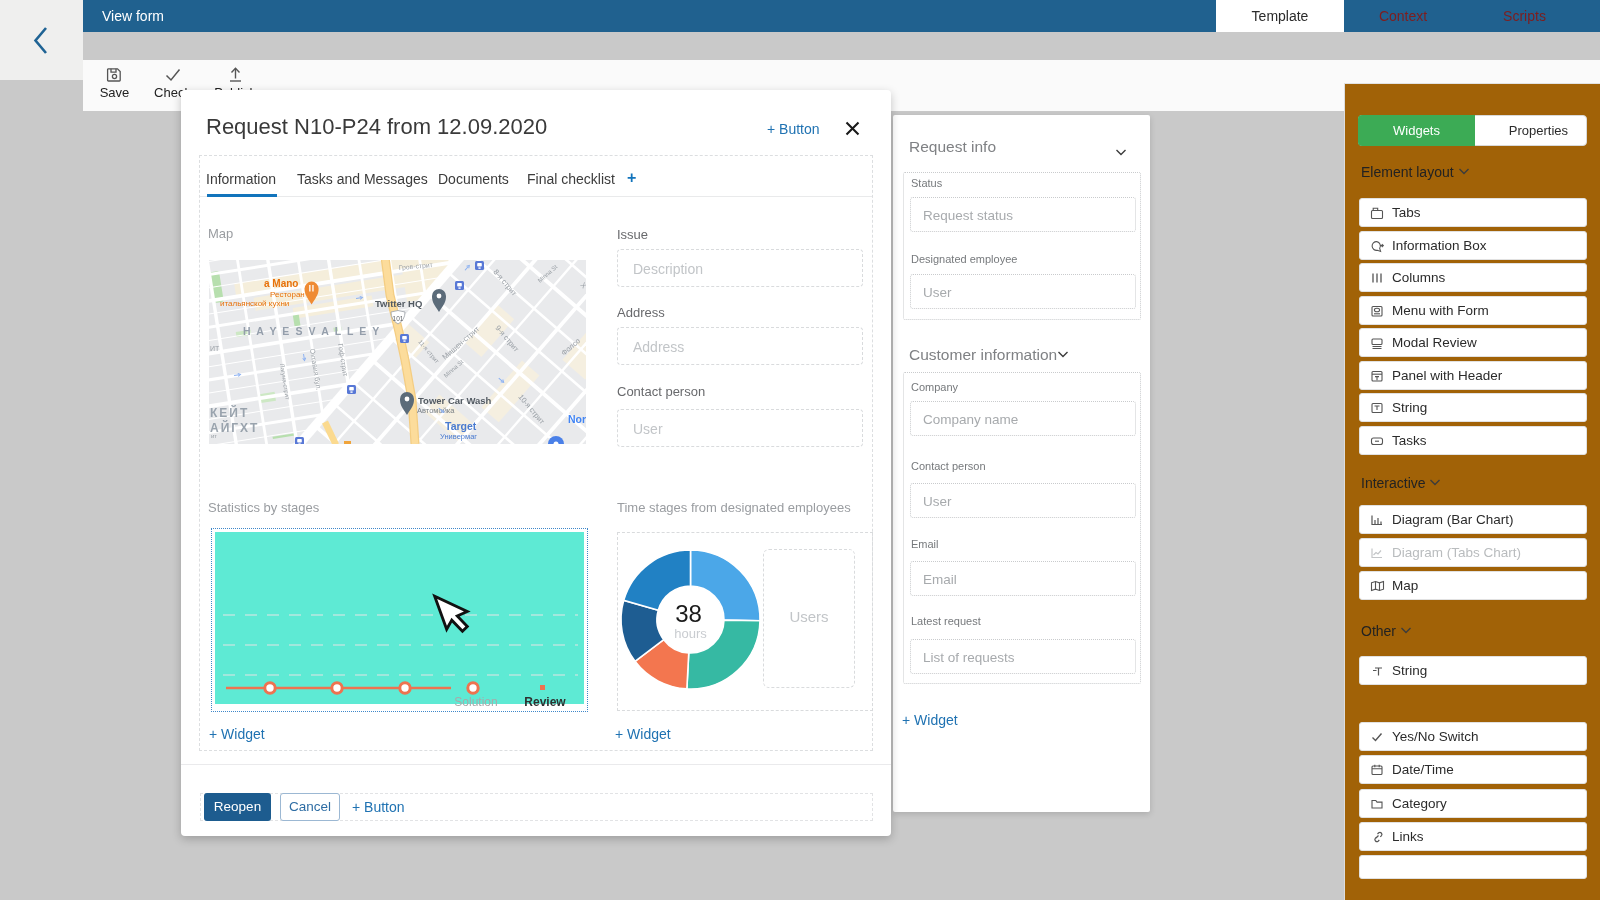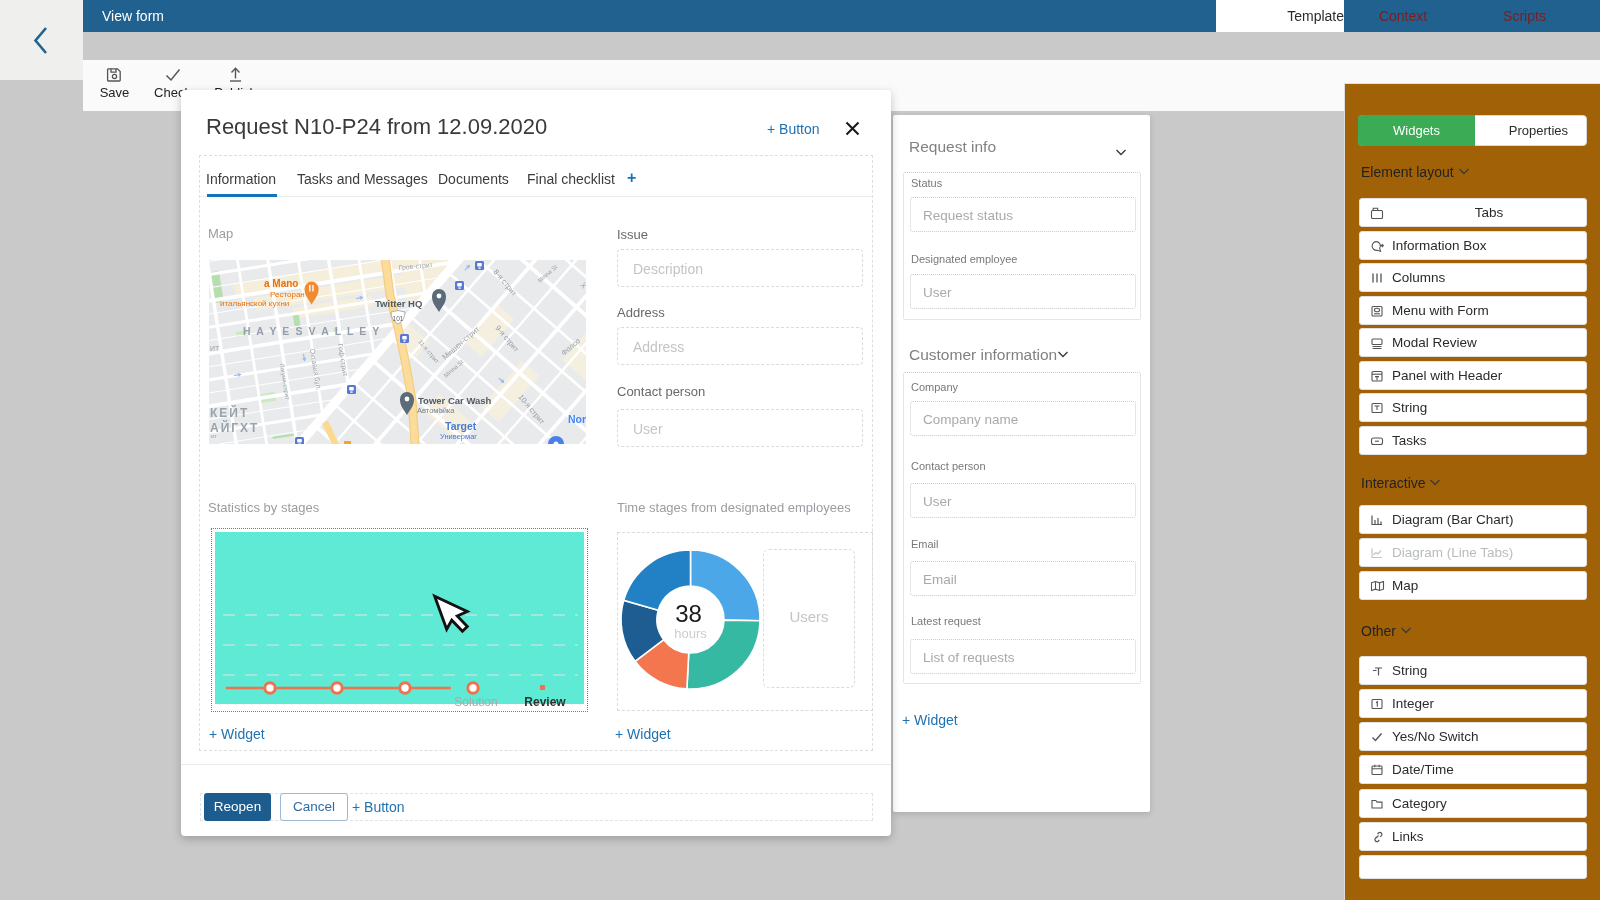--- a/index.html
+++ b/index.html
@@ -5,21 +5,21 @@
 * { margin:0; padding:0; box-sizing:border-box; }
 html,body { width:1600px; height:900px; overflow:hidden; }
 body { font-family:"Liberation Sans", sans-serif; background:#c9c9c9; position:relative; }
 .abs { position:absolute; }
 
 
 #corner { left:0; top:0; width:83px; height:80px; background:#efefee; }
 #bluebar { left:83px; top:0; width:1517px; height:32px; background:#20618f; }
 #bluebar .title { position:absolute; left:19px; top:8px; color:#fff; font-size:14px; }
 .toptab { position:absolute; top:0; height:32px; line-height:32px; text-align:center; color:#7f1d1d; font-size:14px; }
-#tab-template { left:1133px; width:128px; background:#fff; color:#2b2b2b;text-align:right; }
+#tab-template { left:1133px; width:128px; background:#fff; color:#2b2b2b; }
 #tab-context { left:1261px; width:118px; }
 #tab-scripts { left:1379px; width:125px; }
 #toolbar { left:83px; top:32px; width:1517px; height:51px; background:#fafafa;margin-top:28px; }
 .tool { position:absolute; top:6px; text-align:center; color:#222; font-size:13px; }
 .tool svg { display:block; margin:0 auto 2px; }
 
 
 .lbl { position:absolute; color:#9a9da1; font-size:13px; }
 .field { position:absolute; border:1px dashed #d9dbdd; border-radius:4px; background:#fff; }
 .field span { position:absolute; left:15px; color:#c2c5c8; font-size:14px; }
@@ -41,21 +41,21 @@
 
 
 #donutbox { position:absolute; left:417px; top:376px; width:256px; height:179px; border:1px dashed #d9dbdd; }
 #users { position:absolute; left:145px; top:16px; width:92px; height:139px; border:1px dashed #d9dbdd; border-radius:6px; }
 #users span { position:absolute; left:0; right:0; top:58px; text-align:center; color:#c2c5c8; font-size:15px; }
 
 
 #mfooter { position:absolute; left:0; top:674px; width:710px; height:72px; border-top:1px solid #eaeaec; }
 #btnrow { position:absolute; left:19px; top:28px; width:673px; height:28px; border:1px dashed #e2e3e5; }
 #reopen { position:absolute; left:3px; top:-1px; width:67px; height:28px; background:#1d5c8f; color:#fff; font-size:13.5px; text-align:center; line-height:28px; border-radius:3px; }
-#cancel { position:absolute; left:79px; top:-1px; width:68px; height:28px; background:#fff; border:1px solid #9cb8d3; color:#2e6da4; font-size:13.5px; text-align:center; line-height:26px; border-radius:3px; }
+#cancel { position:absolute; left:79px; top:-1px; width:60px; height:28px; background:#fff; border:1px solid #9cb8d3; color:#2e6da4; font-size:13.5px; text-align:center; line-height:26px; border-radius:3px; }
 #fbtn { left:151px; top:5px; font-size:14px; }
 
 
 #rpanel { left:893px; top:115px; width:257px; height:697px; background:#fff; border-radius:2px; box-shadow:0 2px 6px rgba(0,0,0,0.15); }
 #rpanel h2 { position:absolute; font-size:15.5px; font-weight:400; color:#7f8184; }
 .group { position:absolute; left:10px; width:238px; border:1px dotted #c9cbcd; border-radius:2px; }
 .slbl { position:absolute; left:7px; color:#76797c; font-size:11px; }
 .sfield { position:absolute; left:6px; width:226px; height:35px; border:1px dotted #c9cbcd; border-radius:3px; background:#fff; }
 .sfield span { position:absolute; left:12px; top:10px; color:#a7aaad; font-size:13.5px; }
 
@@ -421,21 +421,21 @@
     </div>
   <div class="sechead" style="top:80px;">Element layout <svg width="12" height="7" viewBox="0 0 12 7" style="vertical-align:2px;">
         <path d="M1.5 1 L6 5.5 L10.5 1" stroke="#3c3c3c" stroke-width="1.4" fill="none"></path>
       </svg></div>
   <div class="sechead" style="top:391px;">Interactive <svg width="12" height="7" viewBox="0 0 12 7" style="vertical-align:2px;">
         <path d="M1.5 1 L6 5.5 L10.5 1" stroke="#3c3c3c" stroke-width="1.4" fill="none"></path>
       </svg></div>
   <div class="sechead" style="top:539px;">Other <svg width="12" height="7" viewBox="0 0 12 7" style="vertical-align:2px;">
         <path d="M1.5 1 L6 5.5 L10.5 1" stroke="#3c3c3c" stroke-width="1.4" fill="none"></path>
       </svg></div>
-  <div class="witem" style="top:114px;text-align:center;">
+  <div class="witem" style="top:114px;">
       <svg width="14" height="14" viewBox="0 0 14 14" fill="none" stroke="#555" stroke-width="1.1">
         <rect x="1.5" y="4.5" width="11" height="8" rx="1"></rect>
         <path d="M3.2 4.5 v-2.2 h4.5 v2.2"></path>
       </svg>
       <div class="t">Tabs</div>
     </div>
   <div class="witem" style="top:146.5px;">
       <svg width="15" height="14" viewBox="0 0 15 14" fill="none" stroke="#555" stroke-width="1.1">
         <path d="M6.8 2.6 a4.4 4.4 0 1 0 0.6 8.7 l3.2 1.1 -0.9 -3.1 a4.4 4.4 0 0 0 -2.9 -6.7"></path>
         <path d="M10 6.6 h3.2 m-1.4 -1.4 l1.5 1.4 -1.5 1.4"></path>
@@ -490,41 +490,34 @@
         <path d="M2 2.5 v9 h10"></path>
         <path d="M5 11 v-4 M8 11 v-6 M11 11 v-2.5"></path>
       </svg>
       <div class="t">Diagram (Bar Chart)</div>
     </div>
   <div class="witem dis" style="top:454px;">
       <svg width="14" height="14" viewBox="0 0 14 14" fill="none" stroke="#c3c5c7" stroke-width="1.2">
         <path d="M2 2.5 v9 h10"></path>
         <path d="M3.5 9 l2.5-2.5 2 1.5 3-3.5"></path>
       </svg>
-      <div class="t">Diagram (Line Tabs)</div>
+      <div class="t">Diagram (Tabs Chart)</div>
     </div>
   <div class="witem" style="top:487px;">
       <svg width="15" height="14" viewBox="0 0 15 14" fill="none" stroke="#555" stroke-width="1.1">
         <path d="M1.5 3.8 L5.5 2.5 L9.5 3.8 L13.5 2.5 V10.2 L9.5 11.5 L5.5 10.2 L1.5 11.5 Z"></path>
         <path d="M5.5 2.5 v7.7 M9.5 3.8 v7.7"></path>
       </svg>
       <div class="t">Map</div>
     </div>
   <div class="witem" style="top:571.5px;">
       <svg width="14" height="14" viewBox="0 0 14 14" fill="none" stroke="#555" stroke-width="1.2">
         <path d="M5 4 h7 M8.5 4 v7.5 M3 6.5 h3.5"></path>
       </svg>
       <div class="t">String</div>
-    </div>
-  <div class="witem" style="top:604.5px;">
-      <svg width="14" height="14" viewBox="0 0 14 14" fill="none" stroke="#555" stroke-width="1.1">
-        <rect x="2" y="2.5" width="10" height="9" rx="1"></rect>
-        <path d="M6 5.7 l1.3-1 v5"></path>
-      </svg>
-      <div class="t">Integer</div>
     </div>
   <div class="witem" style="top:638px;">
       <svg width="14" height="14" viewBox="0 0 14 14" fill="none" stroke="#555" stroke-width="1.4">
         <path d="M2.5 7.5 l3 3 l6-7"></path>
       </svg>
       <div class="t">Yes/No Switch</div>
     </div>
   <div class="witem" style="top:671px;">
       <svg width="14" height="14" viewBox="0 0 14 14" fill="none" stroke="#555" stroke-width="1.1">
         <rect x="2" y="3" width="10" height="8.5" rx="1"></rect>

